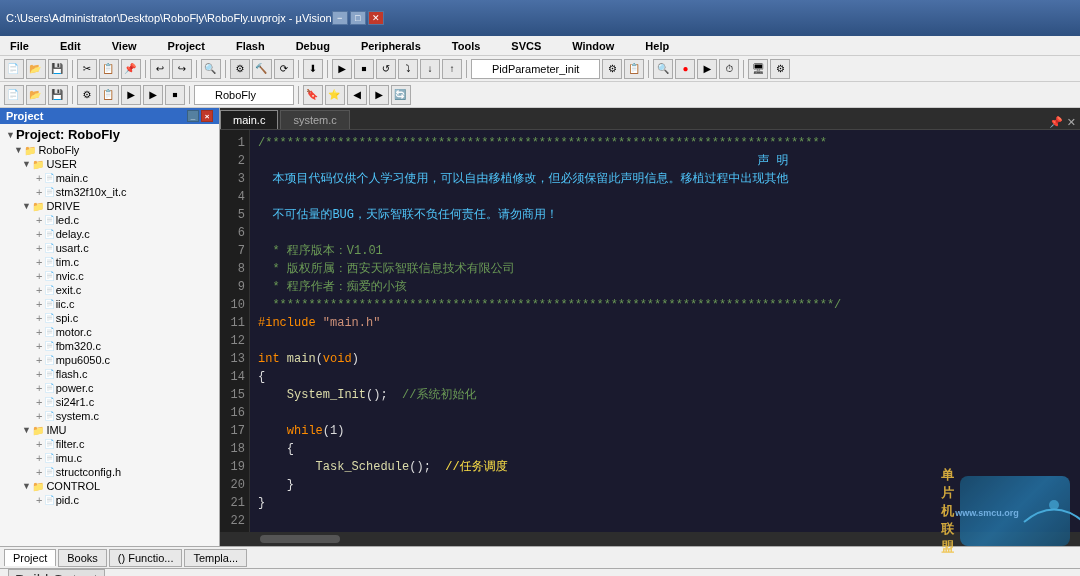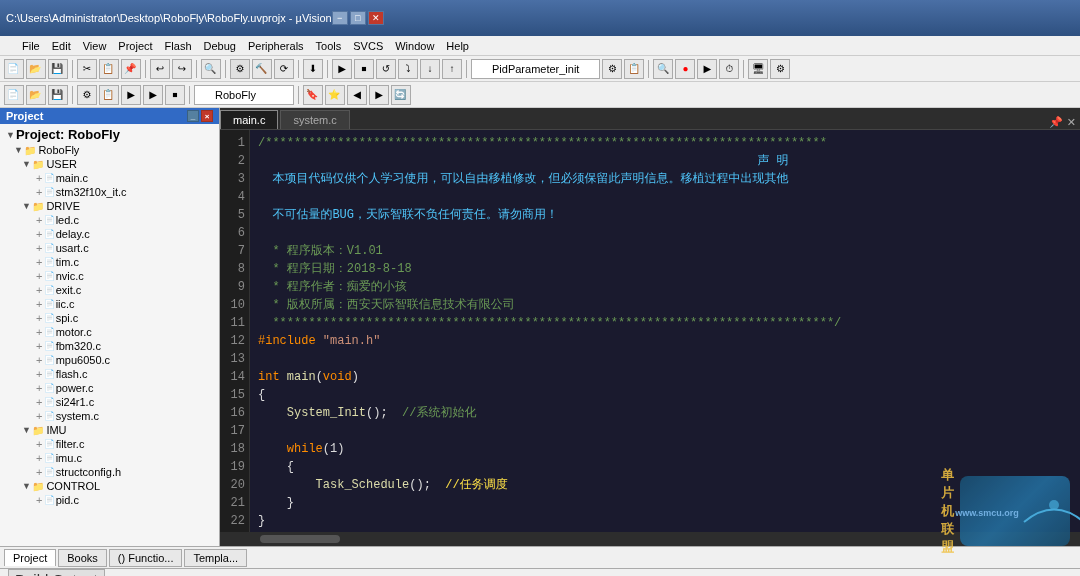--- a/index.html
+++ b/index.html
@@ -25,23 +25,24 @@
     }
     .title-btn.close { background: #c0392b; }
 
     
     #menubar {
       height: 20px;
       background: #f0f0f0;
       border-bottom: 1px solid #ccc;
       display: flex;
       align-items: center;
-      padding: 0 16px;
-      font-size: 11px;
-      gap: 0;
+      padding: 0 4px;
+      font-size: 11px;
+      gap: 19px;
+      font-weight: bold;
     }
     .menu-item {
       padding: 2px 6px;
       cursor: pointer;
     }
 
     
     #toolbar1 {
       height: 26px;
       background: #f0f0f0;
@@ -573,23 +574,22 @@
 
       </div>
       <div id="code-content">
         <div class="code-line star-comment">/******************************************************************************</div>
         <div class="code-line" style="text-align:center;color:#4fc3f7;">                              声 明</div>
         <div class="code-line blue-text">  本项目代码仅供个人学习使用，可以自由移植修改，但必须保留此声明信息。移植过程中出现其他</div>
         <div class="code-line"> </div>
         <div class="code-line blue-text">  不可估量的BUG，天际智联不负任何责任。请勿商用！</div>
         <div class="code-line"> </div>
         <div class="code-line star-comment">  * 程序版本：V1.01</div>
-        <div class="code-line star-comment">  * 程序日期：2018-8-18</div>
+        <div class="code-line star-comment">  * 版权所属：西安天际智联信息技术有限公司</div>
         <div class="code-line star-comment">  * 程序作者：痴爱的小孩</div>
-        <div class="code-line star-comment">  * 版权所属：西安天际智联信息技术有限公司</div>
         <div class="code-line star-comment">  ******************************************************************************/</div>
         <div class="code-line"><span style="color:#ff8c00;">#include</span> <span style="color:#ce9178;">"main.h"</span></div>
         <div class="code-line"> </div>
         <div class="code-line"><span style="color:#ff8c00;">int</span> <span style="color:#dcdcaa;">main</span><span style="color:#ddd;">(</span><span style="color:#ff8c00;">void</span><span style="color:#ddd;">)</span></div>
         <div class="code-line">{</div>
         <div class="code-line">    <span style="color:#dcdcaa;">System_Init</span>();  <span style="color:#6a9955;">//系统初始化</span></div>
         <div class="code-line"> </div>
         <div class="code-line">    <span style="color:#ff8c00;">while</span>(1)</div>
         <div class="code-line">    {</div>
         <div class="code-line">        <span style="color:#dcdcaa;">Task_Schedule</span>();  <span style="color:#fde047;">//任务调度</span></div>

